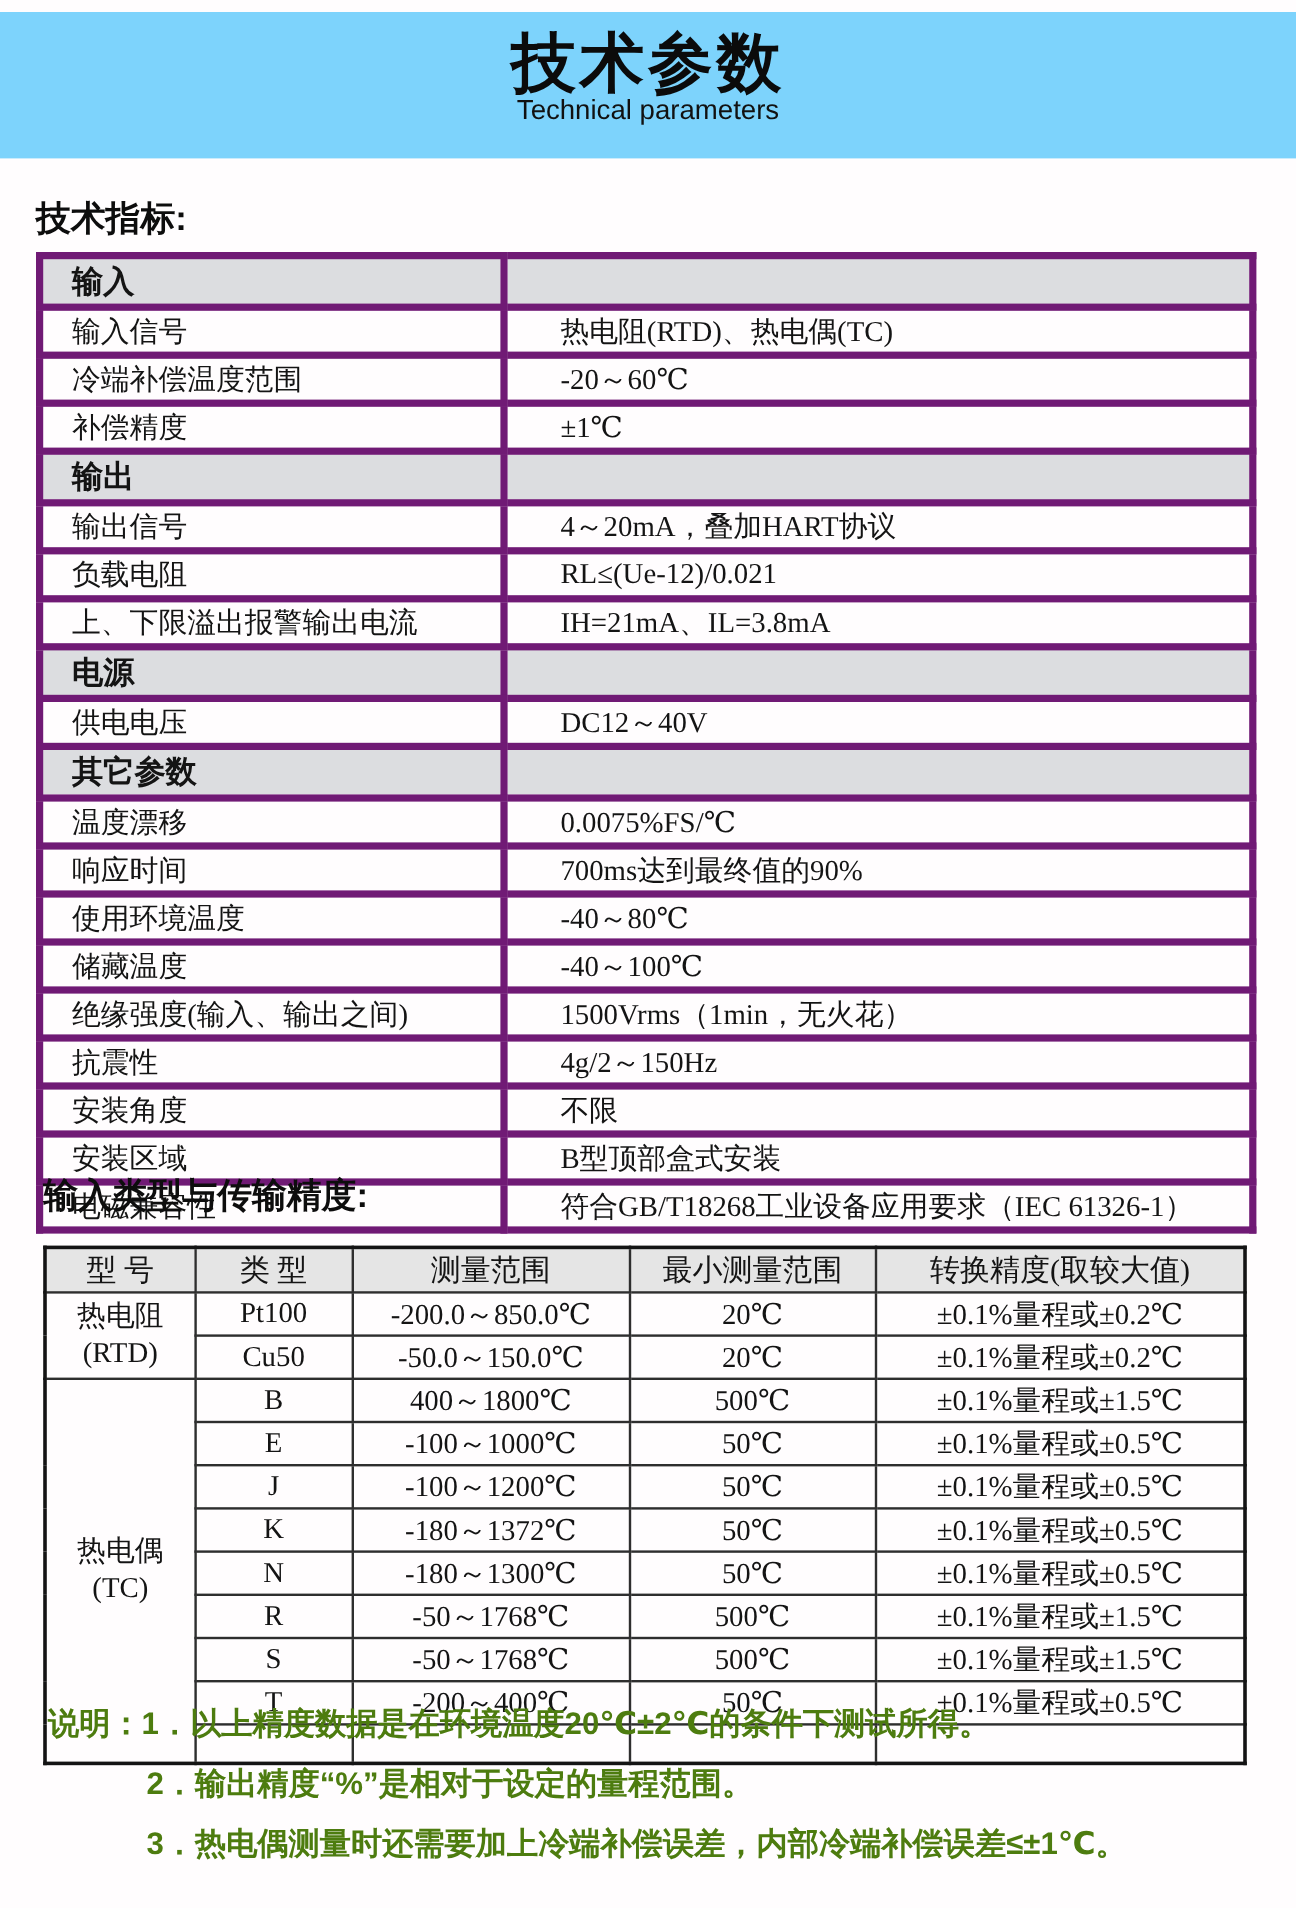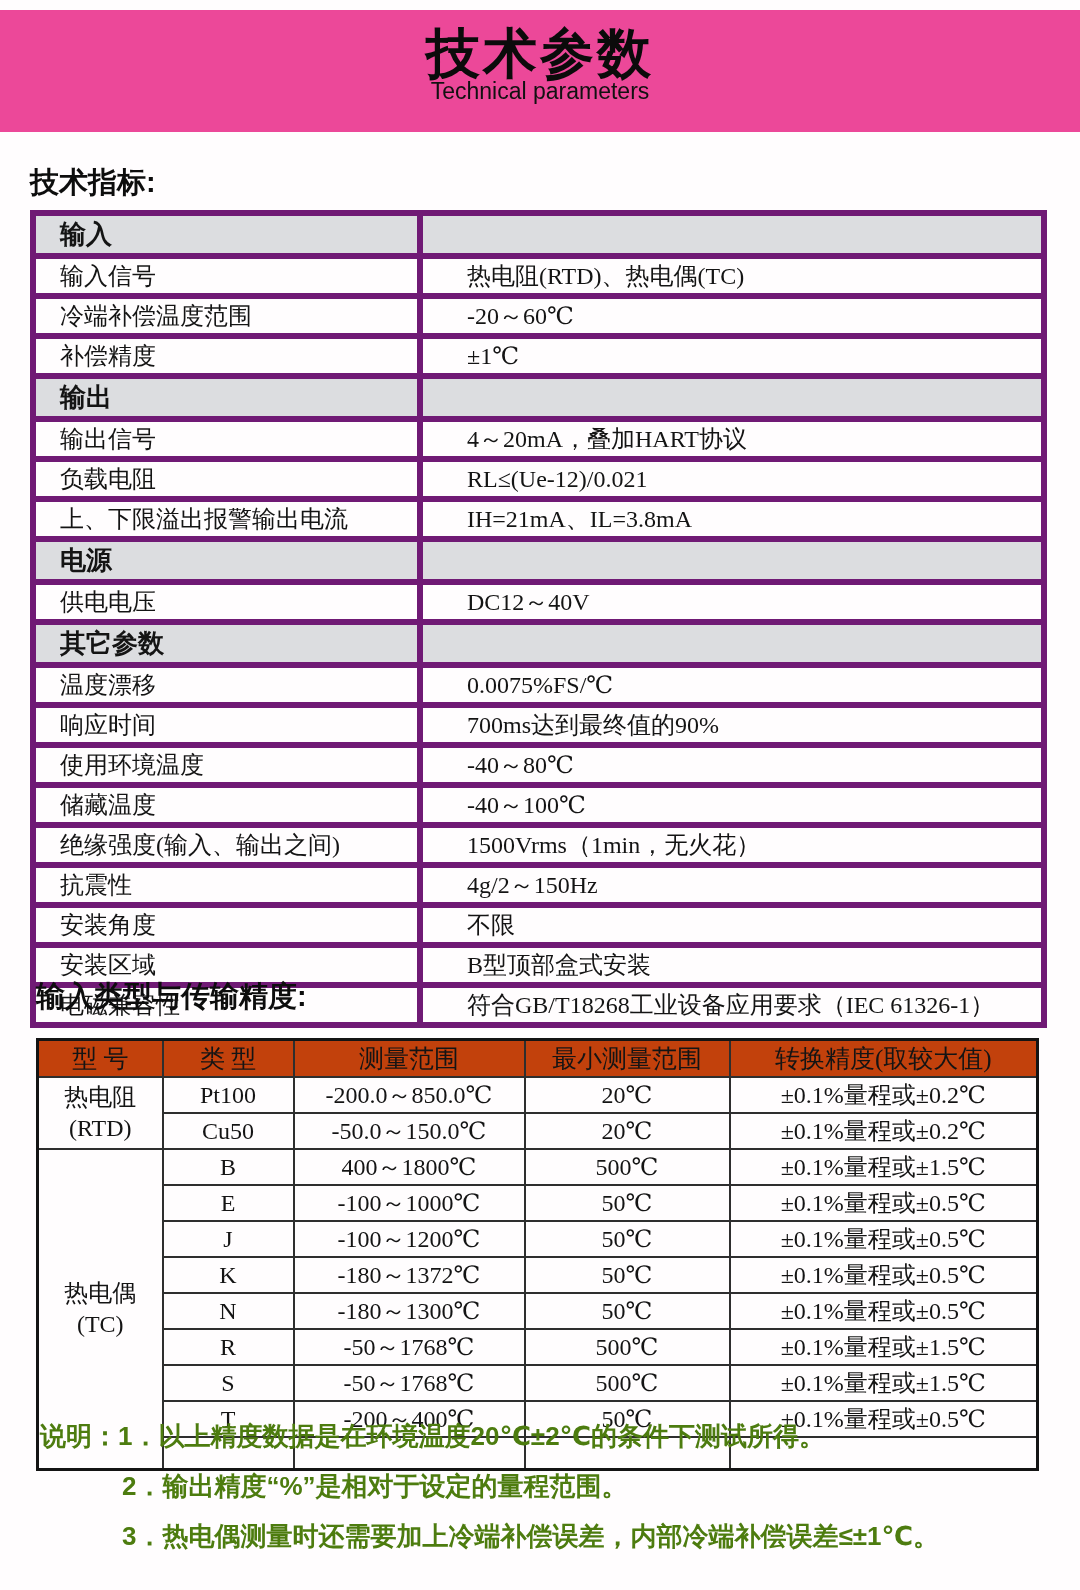--- a/index.html
+++ b/index.html
@@ -5,21 +5,21 @@
   html,body { margin:0; padding:0; }
   body {
     width:1080px; height:1590px; position:relative;
     background:#fffdfe; color:#141414;
     font-family:"Liberation Serif","DejaVu Serif",serif;
     overflow:hidden;
   }
   
   .banner {
     position:absolute; left:0; top:10px; width:1080px; height:122px;
-    background:#ec4899; text-align:center;
+    background:#7dd3fc; text-align:center;
   }
   .banner-title {
     font-family:"Liberation Sans","DejaVu Sans",sans-serif;
     font-weight:900; font-size:54px; letter-spacing:3px;
     color:#0b0b0b; padding-top:14px; line-height:58px;
   }
   .banner-subtitle {
     font-family:"Liberation Sans","DejaVu Sans",sans-serif;
     font-size:23px; color:#111; line-height:26px; margin-top:-4px;
   }
@@ -46,21 +46,21 @@
     font-weight:bold; font-size:26px;
   }
   
   .t2 {
     position:absolute; left:36px; top:1038px; width:1000px;
     border-collapse:collapse; table-layout:fixed;
     font-size:24px; border:3px solid #141414; text-align:center;
   }
   .t2 th, .t2 td { border:2px solid #2e2e2e; overflow:hidden; white-space:nowrap; }
   .t2 th {
-    background:#c2410c; font-weight:normal; font-size:25px; height:32px;
+    background:#e5e5e5; font-weight:normal; font-size:25px; height:32px;
   }
   .t2 td { height:28px; }
   .t2 td.model { vertical-align:middle; }
   .t2 td.model span { display:block; line-height:31px; }
   
   .notes {
     position:absolute; left:40px; top:1418px; width:1010px;
     font-family:"Liberation Sans","DejaVu Sans",sans-serif;
     font-weight:bold; font-size:26px; color:#4d7c0f;
   }

